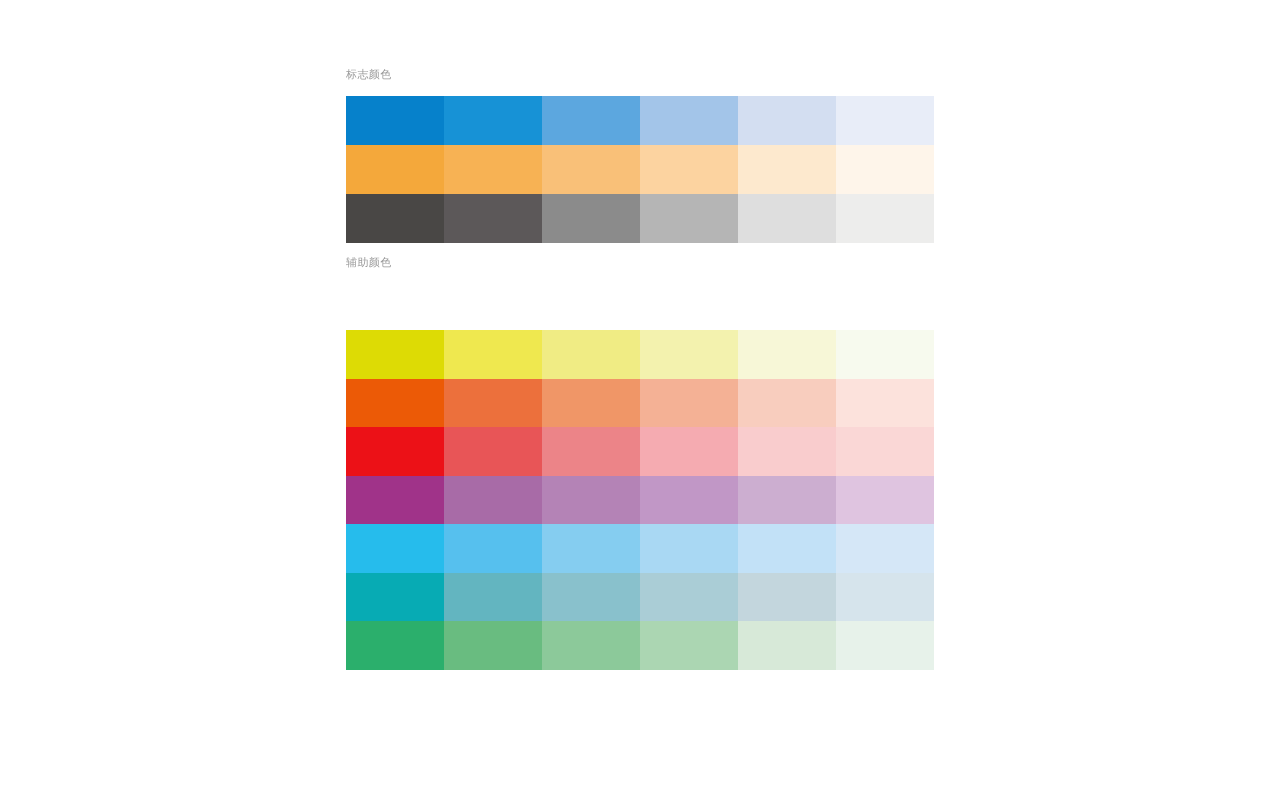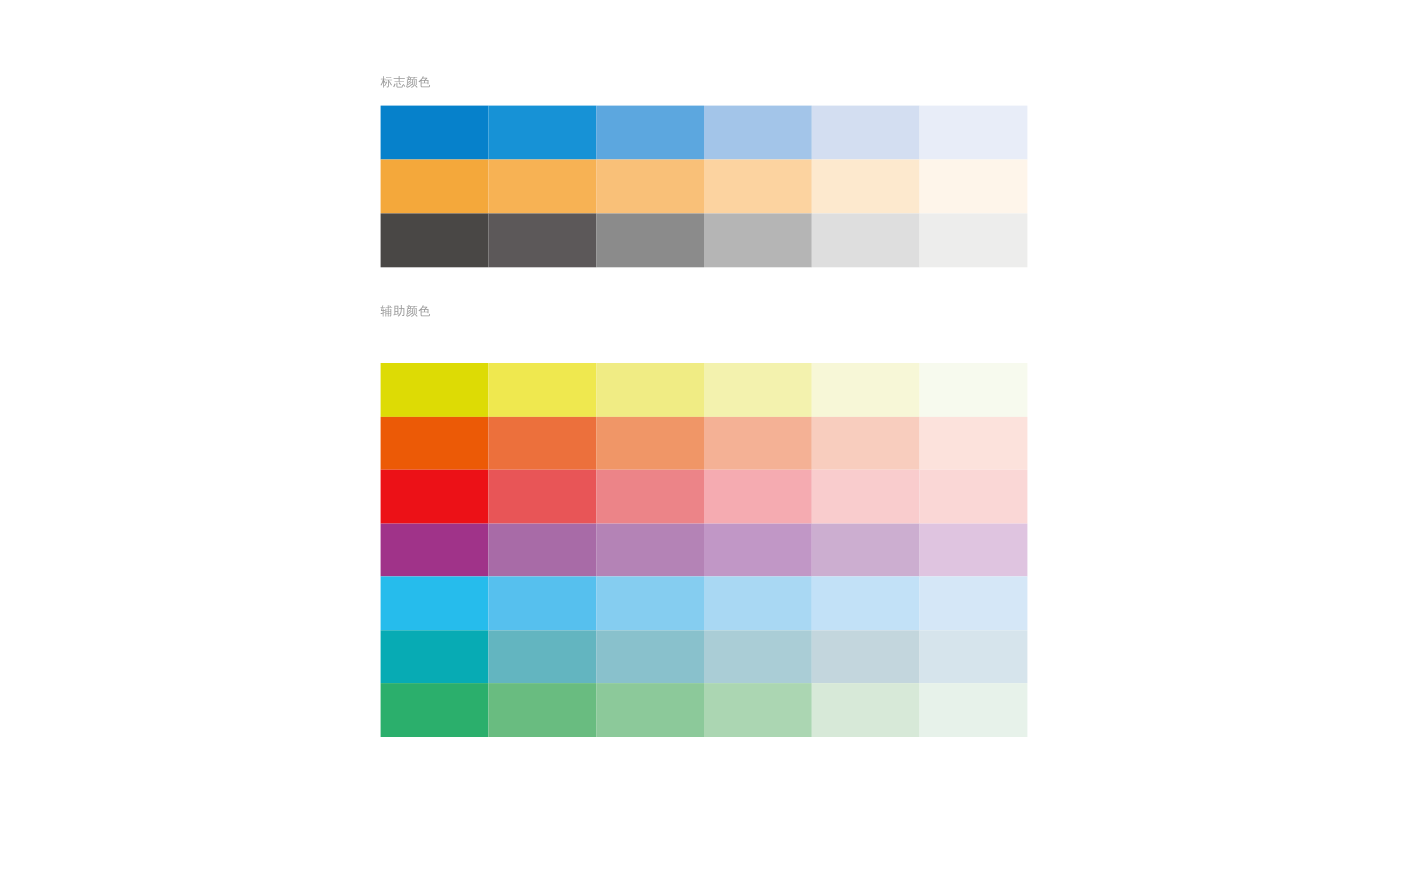--- a/index.html
+++ b/index.html
@@ -24,25 +24,25 @@
   }
 
   .section-label {
     position: absolute;
     left: 346px;
     font-size: 11px;
     line-height: 14px;
     color: #9a9a9a;
     letter-spacing: 0.4px;
     white-space: nowrap;
-    font-family: Liberation Sans, sans-serif;
+    font-family: Liberation Mono, monospace;
   }
 
   #label-primary { top: 68px; }
-  #label-secondary { top: 276px; }
+  #label-secondary { top: 256px; }
 
   .swatch-grid {
     position: absolute;
     left: 346px;
     width: 588px;
     display: flex;
     flex-direction: column;
   }
 
   #grid-primary  { top: 96px;  height: 147px; }

